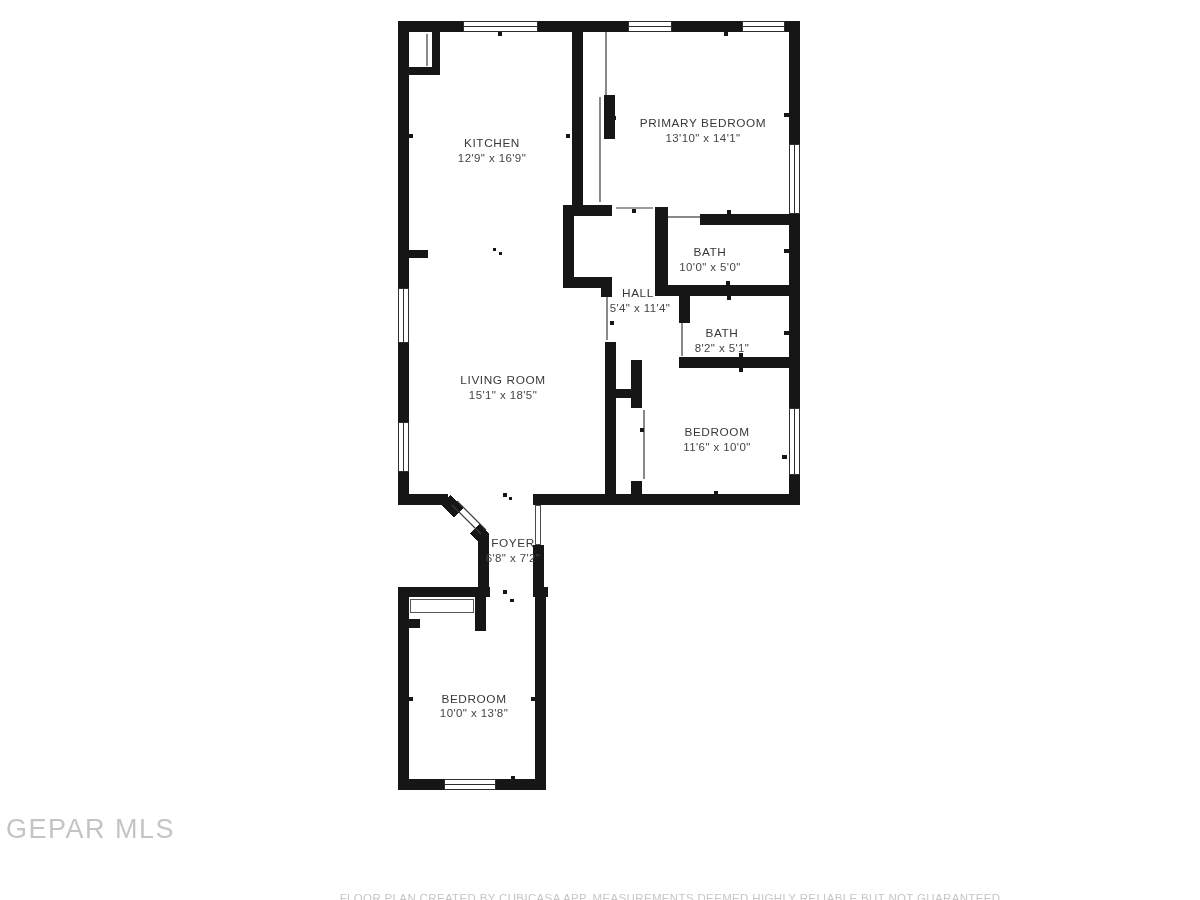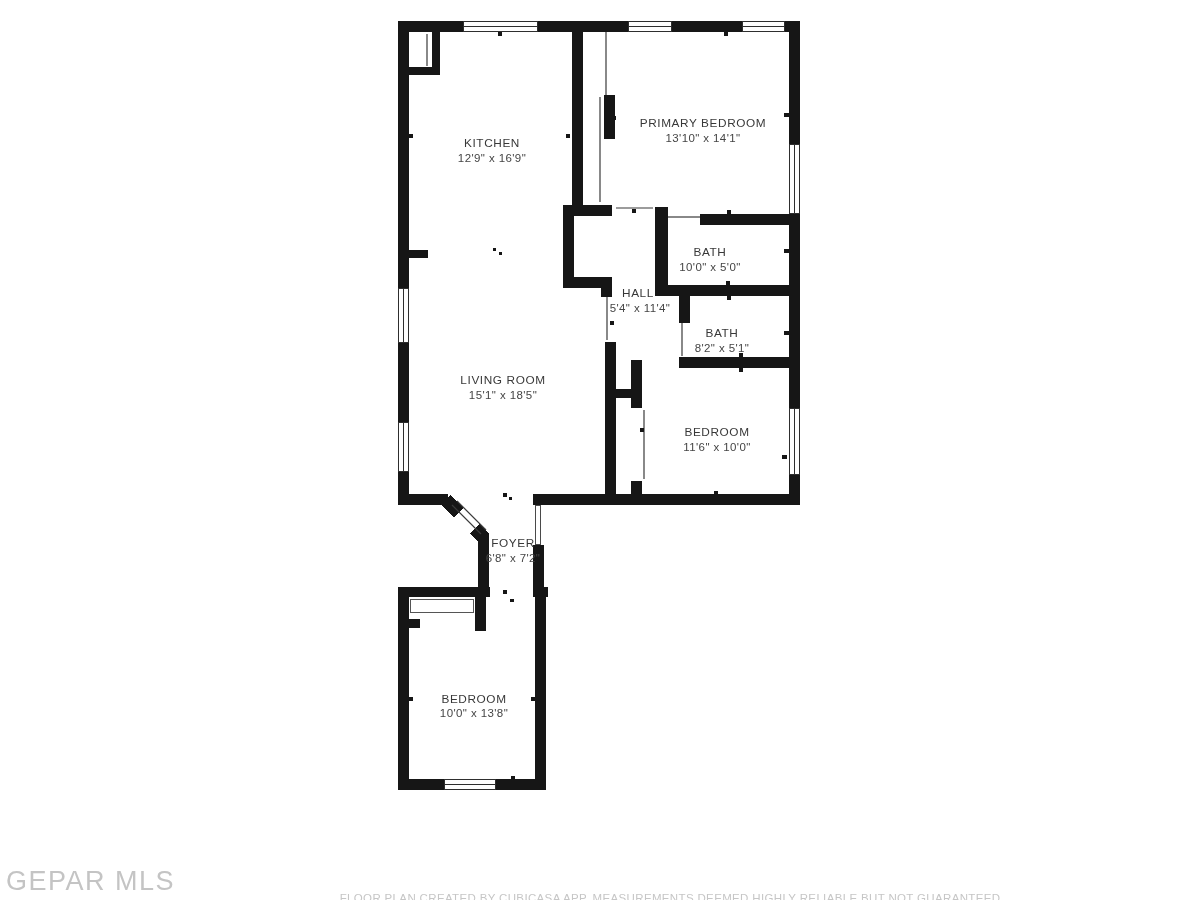--- a/index.html
+++ b/index.html
@@ -17,21 +17,21 @@
     font-size:11.5px;fill:#454545;letter-spacing:.4px;font-weight:400;
   }
   .wall{fill:#161616;}
   .tick{fill:#161616;}
   .win{fill:#ffffff;stroke:#2e2e2e;stroke-width:1;}
   .winline{stroke:#2e2e2e;stroke-width:1;}
   .doorline{stroke:#3a3a3a;stroke-width:1.2;fill:none;}
   .leafrect{fill:#ffffff;stroke:#4a4a4a;stroke-width:1;}
   .shelf{fill:none;stroke:#555555;stroke-width:1;}
   #brand-watermark{
-    position:absolute;left:6px;top:866px;
+    position:absolute;left:6px;top:814px;
     font-size:27px;letter-spacing:1.5px;color:#c4c4c4;font-weight:400;
     white-space:nowrap;
   }
   #footer-disclaimer{
     position:absolute;left:0;top:892px;width:1004px;text-align:right;
     font-size:11.5px;letter-spacing:.35px;color:#c6c6c6;font-weight:400;
   }
 </style>
 </head>
 <body>

